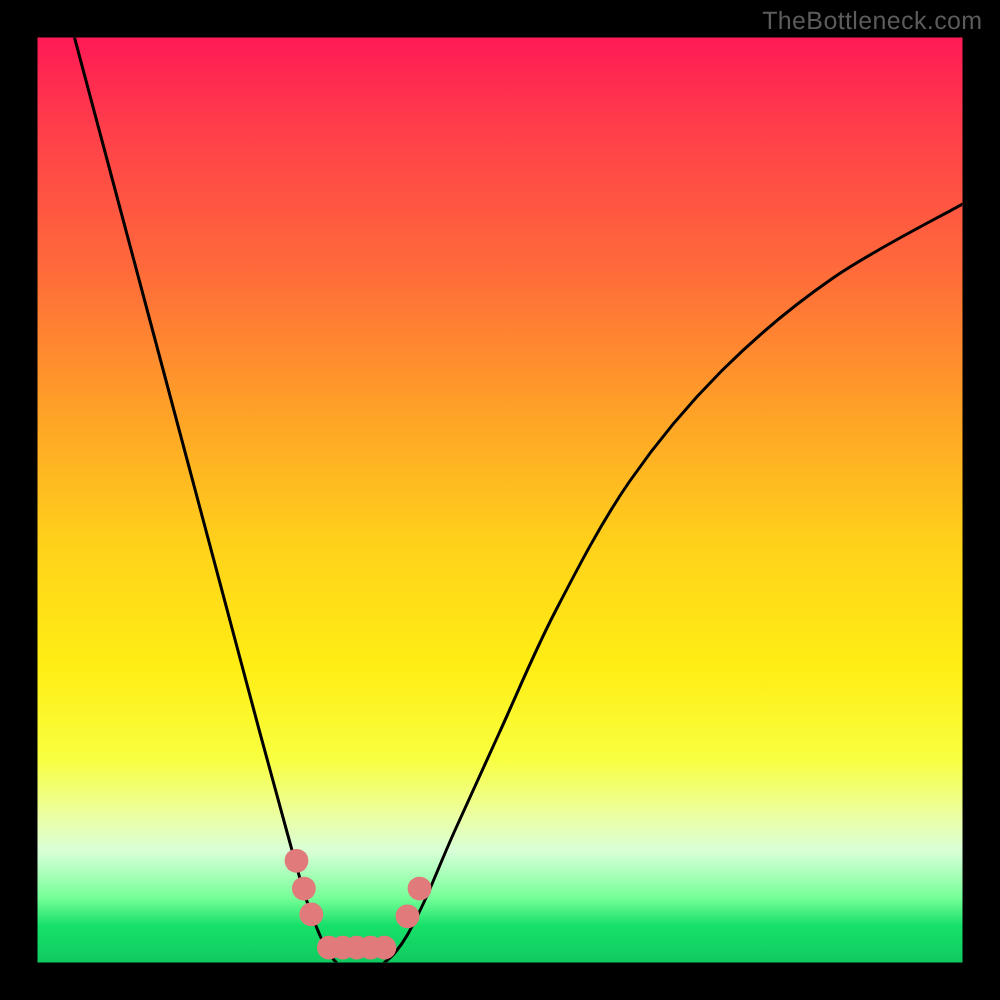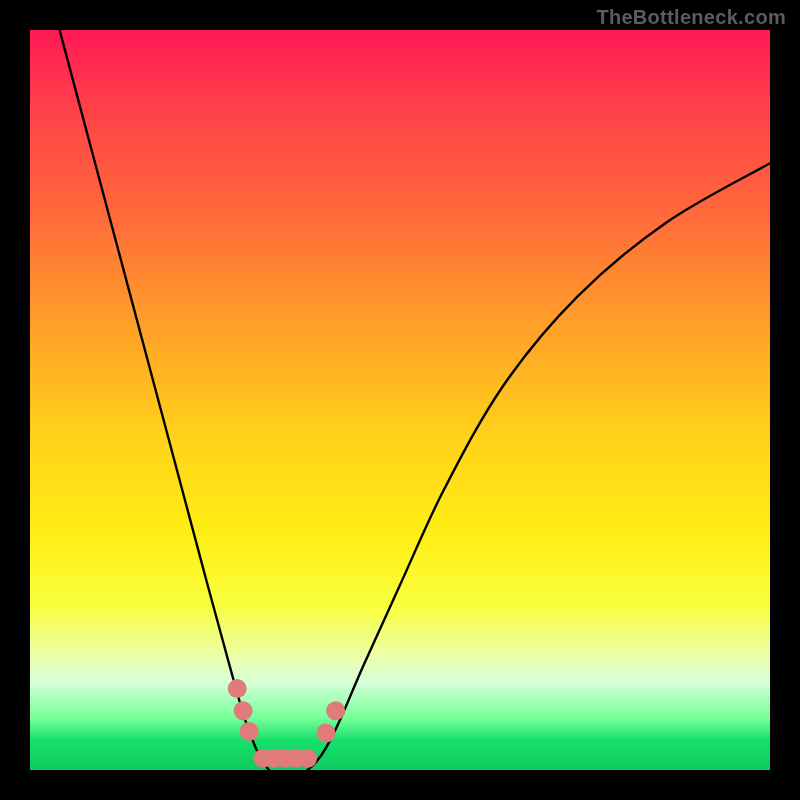--- a/index.html
+++ b/index.html
@@ -38,21 +38,21 @@
       #76ff98 93%,
       #17e06a 96%,
       #0fca5f 100%);
   }
   .watermark {
     position: absolute;
     top: 6px;
     right: 14px;
     color: #5c5c5c;
     font-size: 20px;
-    font-weight: 700;
+    font-weight: 400;
     letter-spacing: 0.3px;
   }
   svg {
     position: absolute;
     left: 0;
     top: 0;
   }
 </style>
 </head>
 <body>

